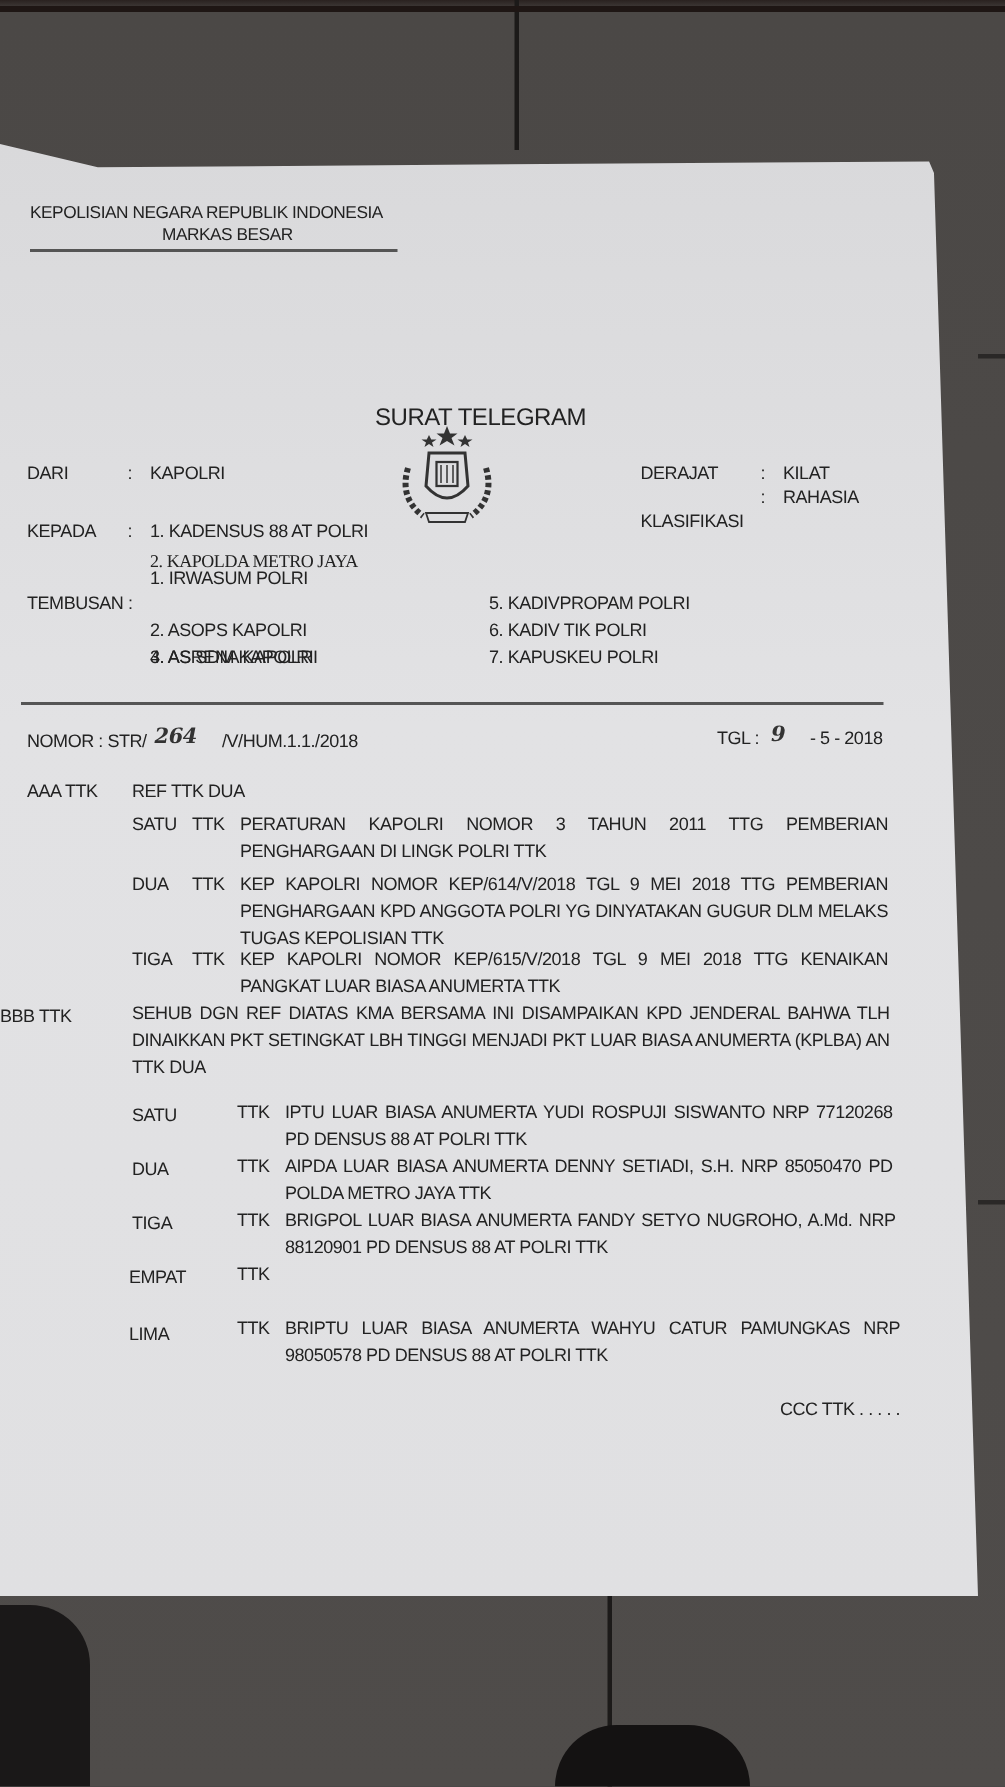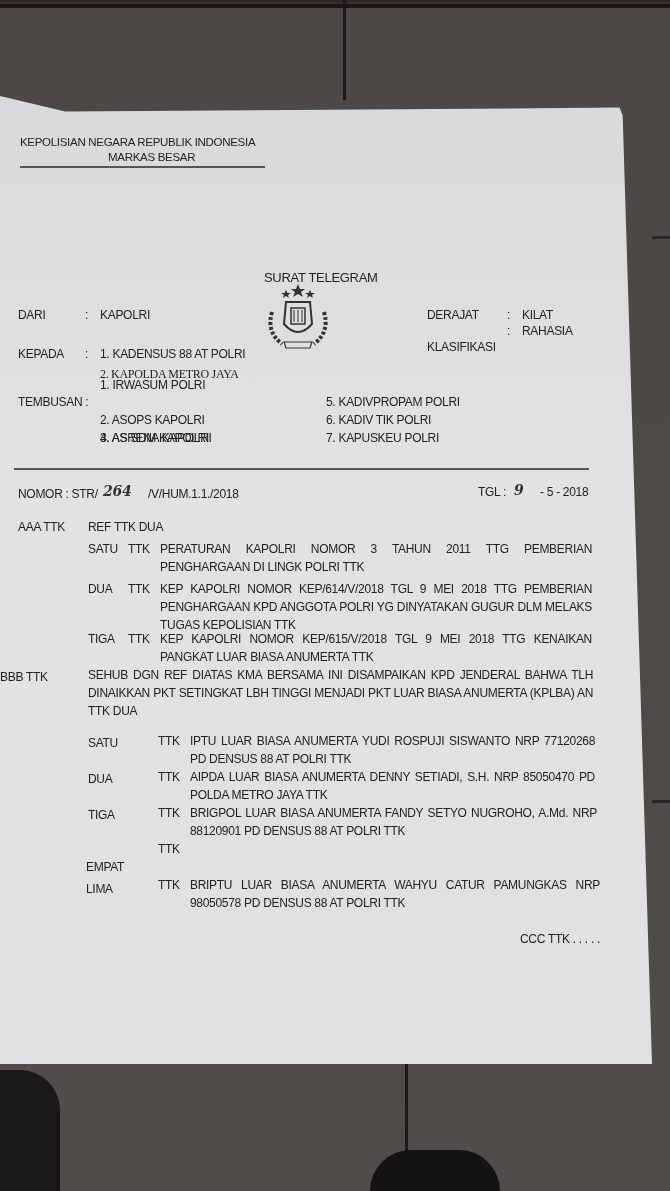--- a/index.html
+++ b/index.html
@@ -51,21 +51,21 @@
       <polygon points="52,8 53.5,11 57,11 54,13 55,16 52,14 49,16 50,13 47,11 50.5,11" fill="#333"></polygon>
       <path d="M14,30 Q8,50 24,62 M66,30 Q72,50 56,62" stroke="#333" stroke-width="4" fill="none" stroke-dasharray="3,2"></path>
       <path d="M28,20 L52,20 L54,42 Q40,58 26,42 Z" fill="none" stroke="#333" stroke-width="2"></path>
       <rect x="33" y="26" width="14" height="16" fill="none" stroke="#333" stroke-width="1.5"></rect>
       <line x1="36" y1="28" x2="36" y2="40" stroke="#333"></line>
         <line x1="40" y1="28" x2="40" y2="40" stroke="#333"></line>
         <line x1="44" y1="28" x2="44" y2="40" stroke="#333"></line>
       <path d="M26,60 L54,60 L52,66 L28,66 Z" fill="none" stroke="#333" stroke-width="1.2"></path>
     </svg>
 
-    <div class="abs" style="left:264px;top:174px;font-size:13px;">SURAT TELEGRAM</div>
+    <div class="abs" style="left:250px;top:174px;font-size:16px;">SURAT TELEGRAM</div>
 
     <div class="abs" style="left:18px;top:212px;">DARI</div>
     <div class="abs" style="left:85px;top:212px;">:</div>
     <div class="abs" style="left:100px;top:212px;">KAPOLRI</div>
 
     <div class="abs" style="left:427px;top:212px;">DERAJAT</div>
     <div class="abs" style="left:507px;top:212px;">:</div>
     <div class="abs" style="left:522px;top:212px;">KILAT</div>
     <div class="abs" style="left:427px;top:244px;">KLASIFIKASI</div>
     <div class="abs" style="left:507px;top:228px;">:</div>
@@ -117,21 +117,21 @@
     <div class="wrap" style="left:190px;top:636px;width:405px;">IPTU LUAR BIASA ANUMERTA YUDI ROSPUJI SISWANTO NRP 77120268 PD DENSUS 88 AT POLRI TTK</div>
 
     <div class="abs" style="left:88px;top:676px;">DUA</div>
     <div class="abs" style="left:158px;top:674px;">TTK</div>
     <div class="wrap" style="left:190px;top:672px;width:405px;">AIPDA LUAR BIASA ANUMERTA DENNY SETIADI, S.H. NRP 85050470 PD POLDA METRO JAYA TTK</div>
 
     <div class="abs" style="left:88px;top:712px;">TIGA</div>
     <div class="abs" style="left:158px;top:710px;">TTK</div>
     <div class="wrap" style="left:190px;top:708px;width:407px;">BRIGPOL LUAR BIASA ANUMERTA FANDY SETYO NUGROHO, A.Md. NRP 88120901 PD DENSUS 88 AT POLRI TTK</div>
 
-    <div class="abs" style="left:86px;top:748px;margin-top:16px;">EMPAT</div>
+    <div class="abs" style="left:86px;top:748px;">EMPAT</div>
     <div class="abs" style="left:158px;top:746px;">TTK</div>
 
     <div class="abs" style="left:86px;top:786px;">LIMA</div>
     <div class="abs" style="left:158px;top:782px;">TTK</div>
     <div class="wrap" style="left:190px;top:780px;width:410px;">BRIPTU LUAR BIASA ANUMERTA WAHYU CATUR PAMUNGKAS NRP 98050578 PD DENSUS 88 AT POLRI TTK</div>
 
     <div class="abs" style="left:520px;top:836px;">CCC TTK . . . . .</div>
   </div>
 </div>
 

